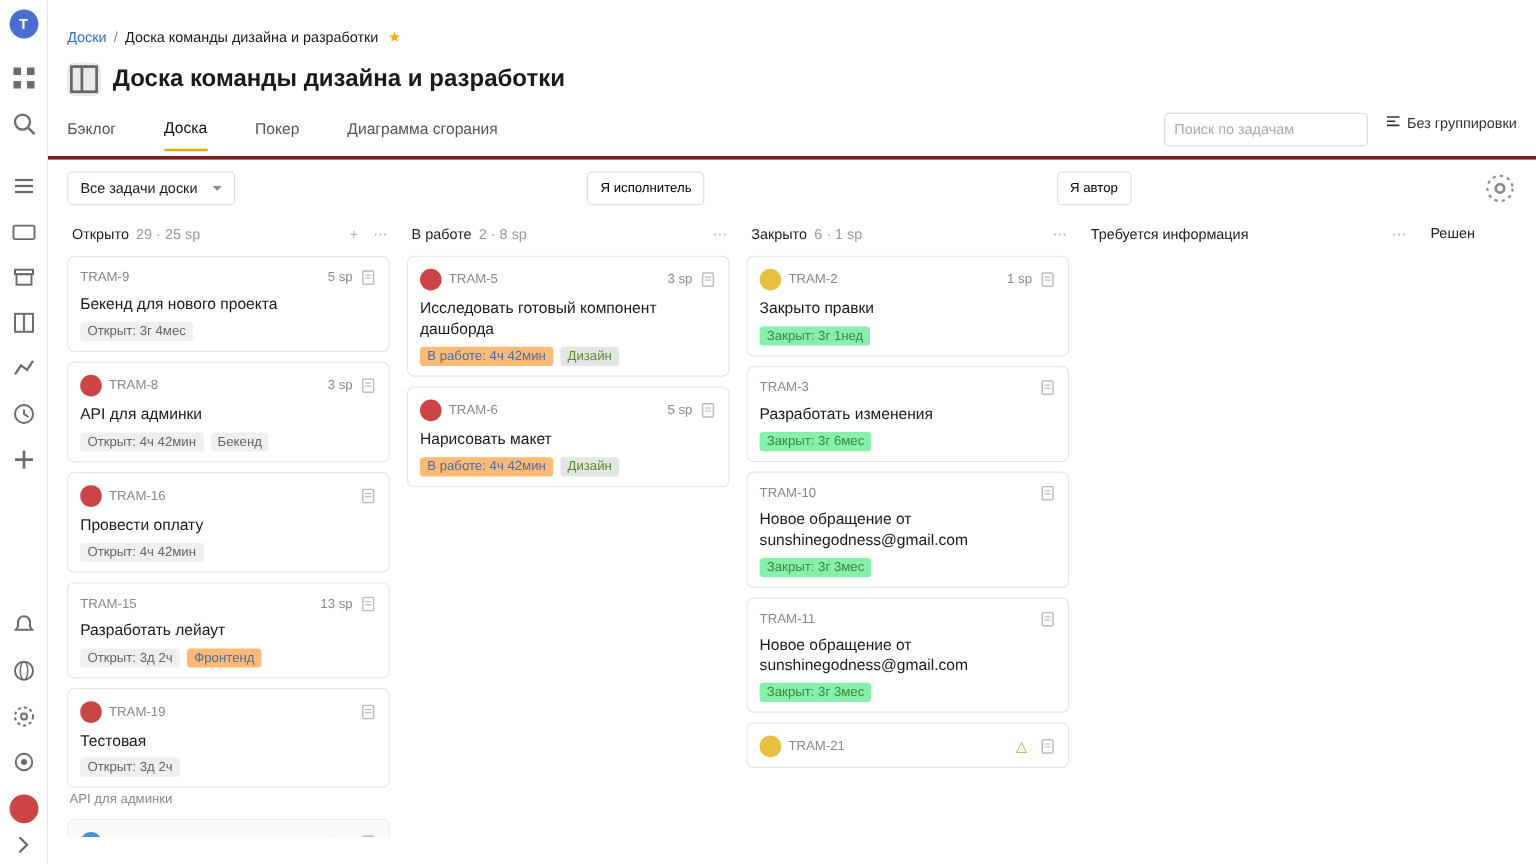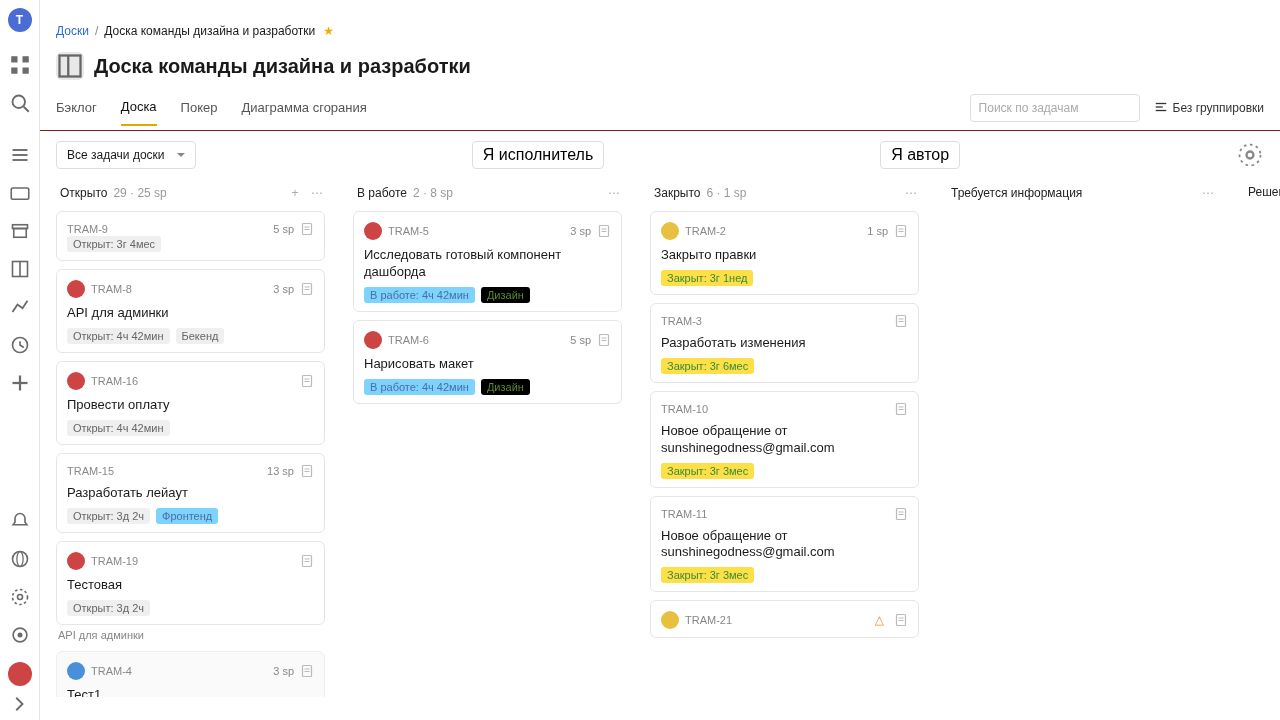--- a/index.html
+++ b/index.html
@@ -16,34 +16,34 @@
 .breadcrumb { display:flex; align-items:center; gap:6px; padding: 8px 16px 4px; font-size:12px; }
 .breadcrumb a { color:#2a6bd6; text-decoration:none; }
 .breadcrumb .sep { color:#888; }
 .breadcrumb .cur { color:#1a1a1a; }
 .breadcrumb .star { color:#f0ad00; margin-left:2px; }
 
 .header { display:flex; align-items:center; gap:10px; padding: 10px 16px 4px; }
 .header .board-ic { width:28px; height:28px; border-radius:6px; background:#e8e8e8; display:flex; align-items:center; justify-content:center; color:#555; }
 .header h1 { font-size:20px; font-weight:600; }
 
-.tabs { display:flex; align-items:center; gap:24px; padding: 10px 16px 0; border-bottom:1px solid #7f1d1d; position:relative; }
+.tabs { display:flex; align-items:center; gap:40px; padding: 10px 16px 0; border-bottom:3px solid #7f1d1d; position:relative; }
 .tab { color:#555; padding-bottom:10px; cursor:pointer; font-size:13px; }
 .tab.active { color:#111; border-bottom:2px solid #e0a800; margin-bottom:-1px; }
-.tabs-right { margin-left:auto; display:flex; align-items:center; gap:14px; padding-bottom:8px; }
+.tabs-right { margin-left:auto; display:flex; align-items:flex-start; gap:14px; padding-bottom:8px; }
 .search { width:170px; height:28px; border:1px solid #ddd; border-radius:4px; padding:0 8px; font-size:12px; color:#888; display:flex; align-items:center; }
 .group-btn { display:flex; align-items:center; gap:5px; color:#333; font-size:12px; cursor:pointer; }
 
 .filters { display:flex; align-items:center; gap:10px; padding:10px 16px;justify-content:space-between; }
 .select { height:28px; border:1px solid #ddd; border-radius:4px; padding:0 28px 0 10px; font-size:12px; display:flex; align-items:center; position:relative; min-width:140px; cursor:pointer; }
 .select::after { content:""; position:absolute; right:10px; top:11px; border:4px solid transparent; border-top-color:#888; }
-.chip-btn { height:28px; border:1px solid #ddd; border-radius:4px; padding:0 10px; font-size:16px; display:flex; align-items:center; cursor:pointer; background:#fff; }
+.chip-btn { height:28px; border:1px solid #ddd; border-radius:4px; padding:0 10px; font-size:11px; display:flex; align-items:center; cursor:pointer; background:#fff; }
 .gear { width:28px; height:28px; display:flex; align-items:center; justify-content:center; color:#888; cursor:pointer; }
 
-.board { flex:1; display:flex; gap:24px; padding:0 10px 23px 16px; overflow:hidden; }
+.board { flex:1; display:flex; gap:10px; padding:0 10px 23px 16px; overflow:hidden; }
 .col { width:273px; flex-shrink:0; display:flex; flex-direction:column; }
 .col.last { width:130px; }
 .col-head { display:flex; align-items:center; gap:6px; padding:6px 4px 10px; font-size:12px; }
 .col-title { font-weight:500; color:#222; }
 .col-meta { color:#999; }
 .col-head .sp { flex:1; }
 .col-head .ic { color:#aaa; cursor:pointer; width:16px; height:16px; display:flex; align-items:center; justify-content:center; }
 .col-body { display:flex; flex-direction:column; gap:8px; overflow-y:auto; padding-right:4px; }
 
 .card { border:1px solid #e5e5e5; border-radius:6px; padding:10px 10px 8px; background:#fff; }
@@ -53,23 +53,23 @@
 .card-top .assignee.yellow { background:#e8c040; }
 .card-top .assignee.blue { background:#4a90d9; }
 .card-top .key { color:#888; }
 .card-top .spc { flex:1; }
 .card-top .sp { color:#888; font-size:11px; }
 .card-top .doc { width:14px; height:14px; color:#bbb; }
 .card-title { font-size:13px; color:#1a1a1a; margin:7px 0 6px; line-height:1.3; }
 .tags { display:flex; gap:6px; flex-wrap:wrap; }
 .tag { font-size:11px; padding:2px 6px; border-radius:3px; background:#f0f0f0; color:#555; }
 .tag.gray { background:#efefef; color:#666; }
-.tag.blue { background:#7dd3fc; color:#4a6da8; }
-.tag.green { background:#fde047; color:#3a8a3a; }
-.tag.lime { background:#000000; color:#5a8a2a; }
+.tag.blue { background:#fdba74; color:#4a6da8; }
+.tag.green { background:#86efac; color:#3a8a3a; }
+.tag.lime { background:#e5e5e5; color:#5a8a2a; }
 .parent-note { font-size:11px; color:#888; padding:0 2px 2px; margin-top:-4px; }
 
 svg { width:100%; height:100%; }
 </style>
 </head>
 <body>
 
 <div class="app">
   <div class="sidenav">
     <div class="logo">T</div>
@@ -228,20 +228,21 @@
               <div class="card-top">
                 <span class="key">TRAM-9</span>
                 <span class="spc"></span>
                 <span class="sp">5 sp</span>
                 <span class="doc"><svg viewBox="0 0 14 14">
                     <rect x="2.5" y="1.5" width="9" height="11" rx="1" stroke="#bbb" fill="none" stroke-width="1.2"></rect>
                     <line x1="4.5" y1="5" x2="9.5" y2="5" stroke="#bbb"></line>
                     <line x1="4.5" y1="7.5" x2="9.5" y2="7.5" stroke="#bbb"></line>
                   </svg></span>
               </div>
+              <div class="card-title">Бекенд для нового проекта</div>
               <div class="tags">
                 <span class="tag gray">Открыт: 3г 4мес</span>
               </div>
             </div>
             <div class="card">
               <div class="card-top">
                 <span class="assignee "></span>
                 <span class="key">TRAM-8</span>
                 <span class="spc"></span>
                 <span class="sp">3 sp</span>

